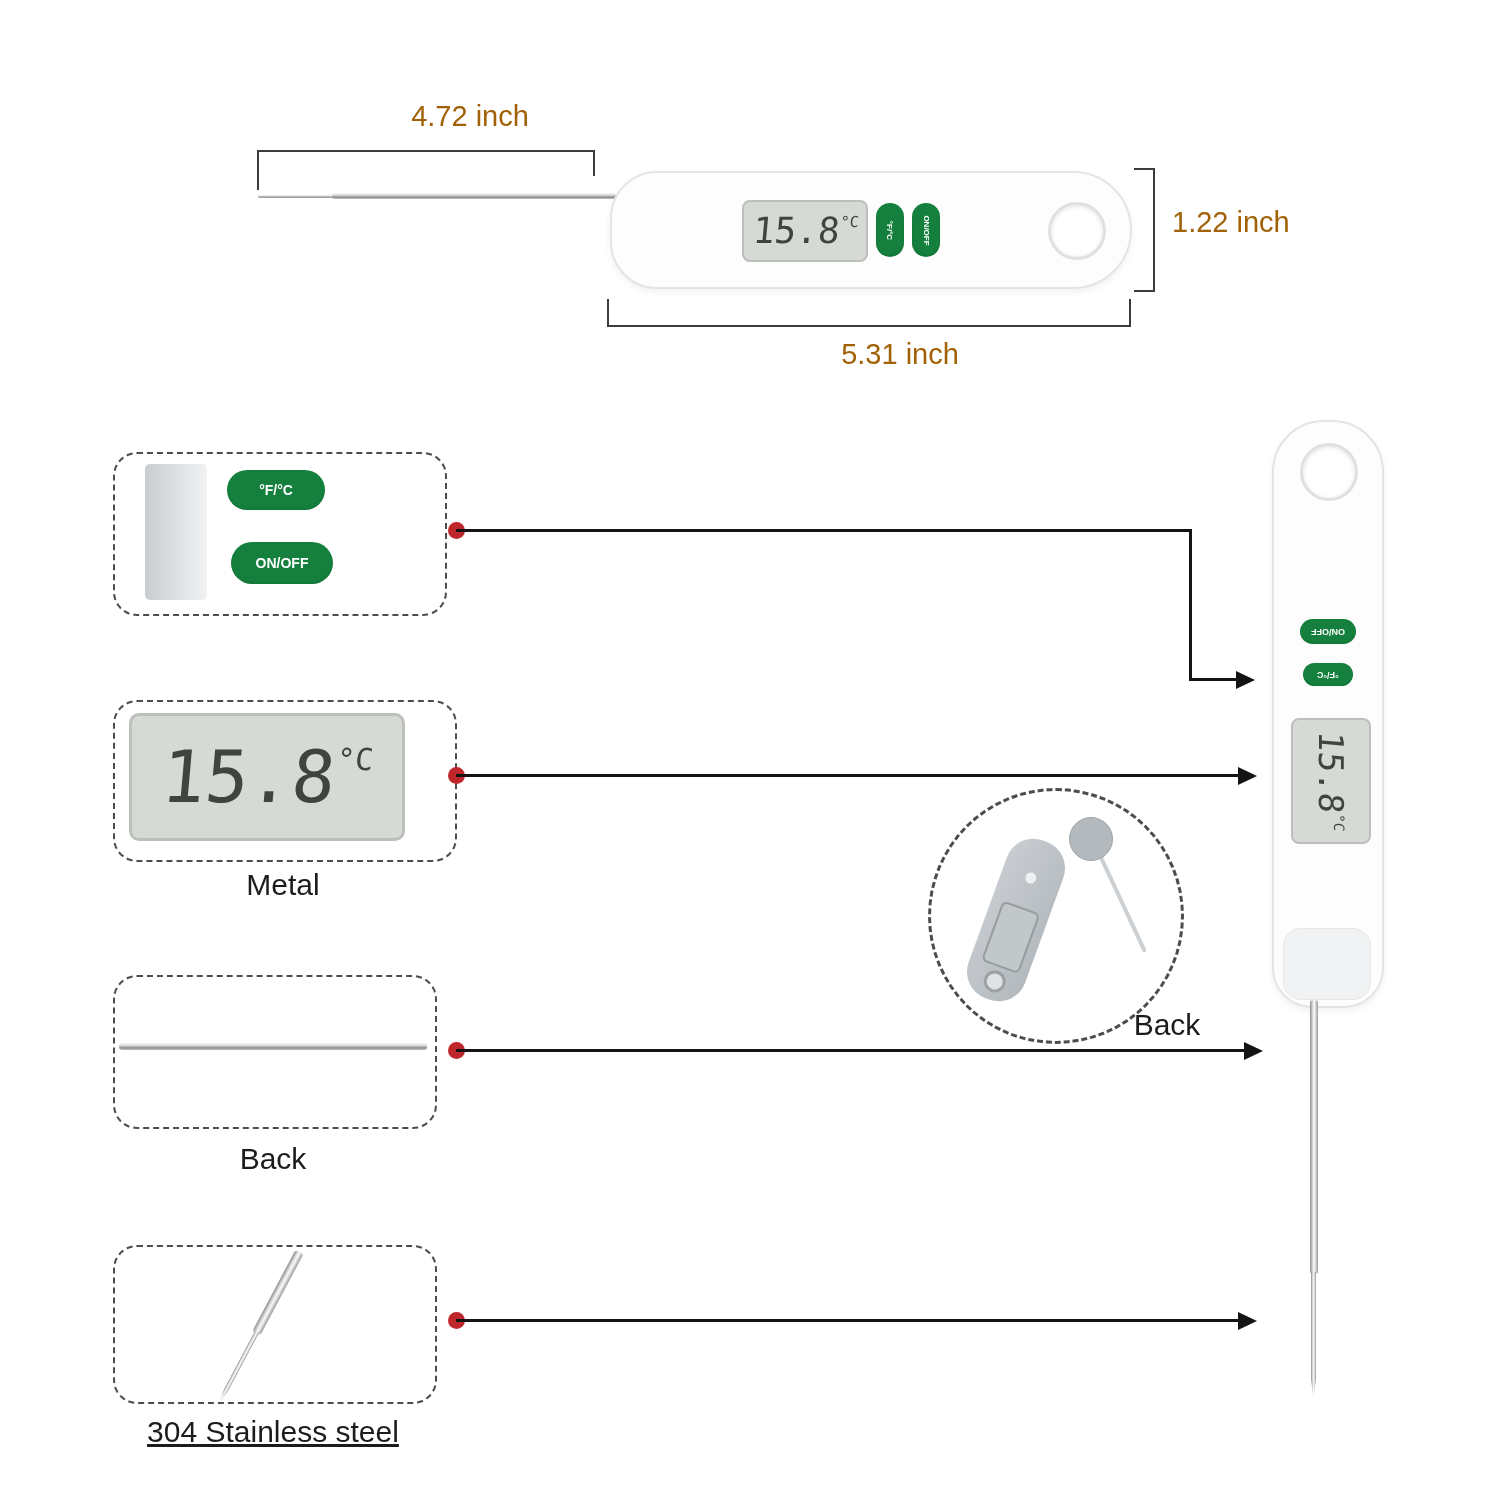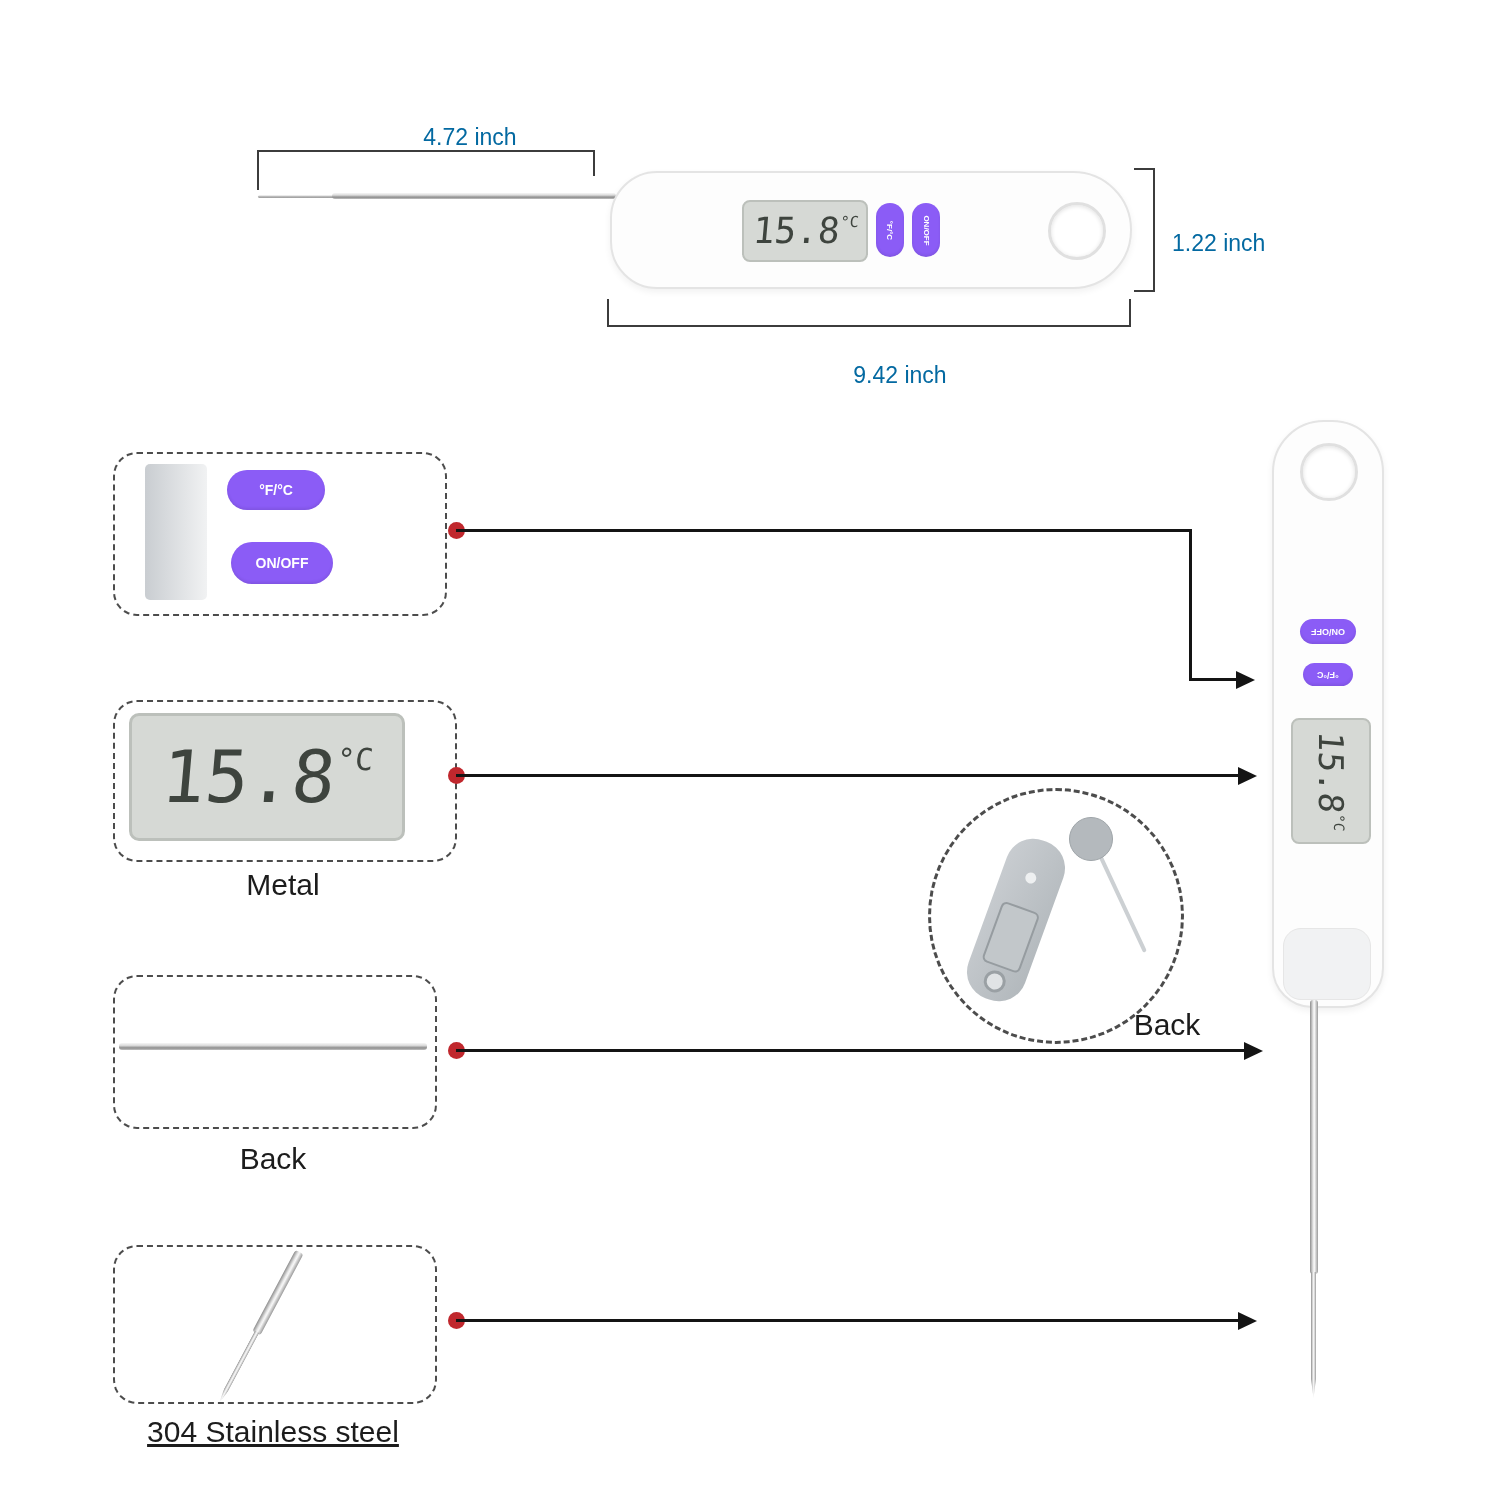--- a/index.html
+++ b/index.html
@@ -3,21 +3,21 @@
 <meta charset="utf-8">
 <style>
   html,body { margin:0; padding:0; background:#ffffff; }
   .canvas {
     position:relative; width:1500px; height:1500px; background:#ffffff;
     font-family:"Liberation Sans","DejaVu Sans",sans-serif; overflow:hidden;
   }
   .abs { position:absolute; }
 
   
-  .dim-label { position:absolute; font-size:23px; color:#0369a1; text-align:center;margin-top:24px; }
+  .dim-label { position:absolute; font-size:29px; color:#a16207; text-align:center; }
   .dim-line  { position:absolute; background:#3c3c3c; }
 
   
   .therm-body {
     position:absolute; background:#fdfdfd; border:2px solid #e4e4e4;
     box-shadow:0 3px 7px rgba(0,0,0,0.06);
   }
   .hole {
     position:absolute; border-radius:50%; background:#ffffff; border:3px solid #e0e0e0;
     box-shadow:inset 0 1px 4px rgba(0,0,0,0.12);
@@ -25,21 +25,21 @@
   .lcd {
     position:absolute; background:#d6d9d5; border:2px solid #bcc0bb; border-radius:8px;
     display:flex; align-items:center; justify-content:center; color:#3e443e; overflow:hidden;
   }
   .lcd-text {
     font-family:"DejaVu Sans Mono",monospace; transform:skewX(-5deg);
     display:flex; align-items:flex-start; line-height:1; white-space:nowrap;
   }
   .lcd-unit { font-size:0.42em; margin-top:0.12em; }
   .pill {
-    position:absolute; background:#8b5cf6; border-radius:999px; color:#ffffff;
+    position:absolute; background:#15803d; border-radius:999px; color:#ffffff;
     display:flex; align-items:center; justify-content:center; font-weight:bold;
     box-shadow:inset 0 -2px 3px rgba(0,0,0,0.08);
   }
   .pill span { white-space:nowrap; }
 
   
   .rod-v { position:absolute; background:linear-gradient(90deg,#8d8d8d 0%,#e8e8e8 40%,#f7f7f7 55%,#9a9a9a 100%); }
   .rod-h { position:absolute; background:linear-gradient(180deg,#f6f6f6 0%,#dcdcdc 35%,#8d8d8d 70%,#c2c2c2 100%); }
 
   
@@ -97,21 +97,21 @@
   </div>
 
   <div class="dim-line" style="left:1153px;top:168px;width:2px;height:124px;"></div>
   <div class="dim-line" style="left:1134px;top:168px;width:21px;height:2px;"></div>
   <div class="dim-line" style="left:1134px;top:290px;width:21px;height:2px;"></div>
   <div class="dim-label" style="left:1172px;top:206px;width:160px;text-align:left;">1.22 inch</div>
 
   <div class="dim-line" style="left:607px;top:325px;width:524px;height:2px;"></div>
   <div class="dim-line" style="left:607px;top:299px;width:2px;height:28px;"></div>
   <div class="dim-line" style="left:1129px;top:299px;width:2px;height:28px;"></div>
-  <div class="dim-label" style="left:780px;top:338px;width:240px;">9.42 inch</div>
+  <div class="dim-label" style="left:780px;top:338px;width:240px;">5.31 inch</div>
 
   <div class="callout" style="left:113px;top:452px;width:330px;height:160px;">
     <div class="abs" style="left:30px;top:10px;width:62px;height:136px;background:linear-gradient(90deg,#c9cdd1 0%,#f1f2f3 100%);border-radius:5px;"></div>
     <div class="pill" style="left:112px;top:16px;width:98px;height:40px;">
       <span style="font-size:14px;">°F/°C</span>
     </div>
     <div class="pill" style="left:116px;top:88px;width:102px;height:42px;">
       <span style="font-size:14px;">ON/OFF</span>
     </div>
   </div>

